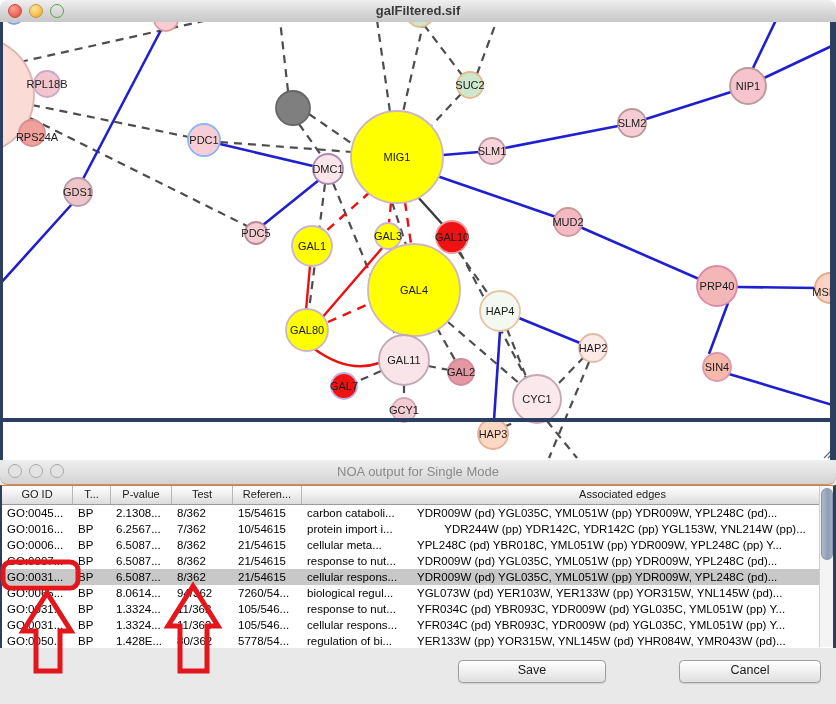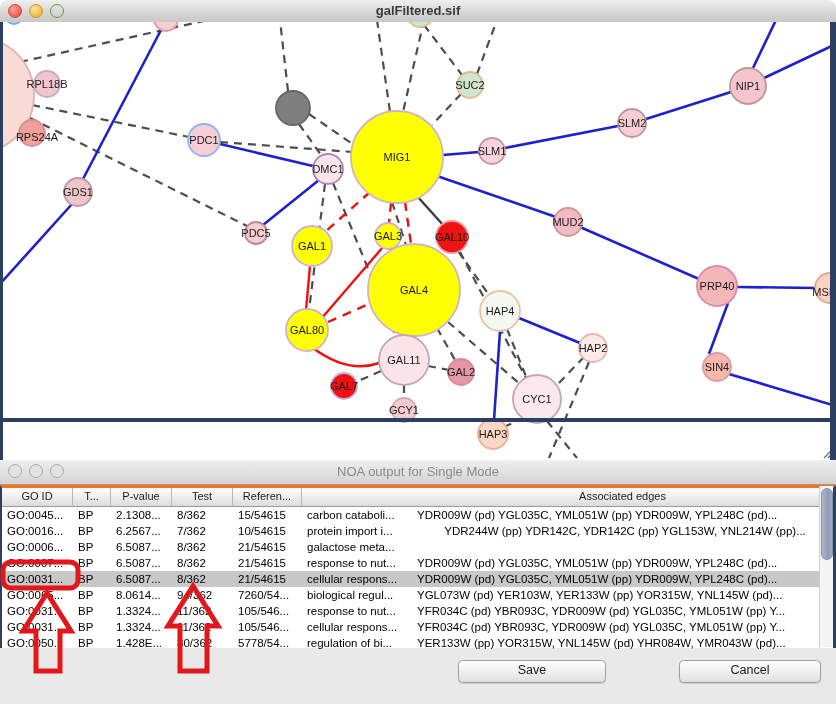--- a/index.html
+++ b/index.html
@@ -36,21 +36,21 @@
   .node-label{font-family:"Liberation Sans",sans-serif;font-size:11px;fill:#1a1a1a;
     text-anchor:middle;pointer-events:none;}
 
   
   #noa-window{position:absolute;left:0;top:460px;width:836px;height:244px;background:#e9e9e9;}
   #noa-titlebar{height:24px;background:linear-gradient(#efefef,#dedede 65%,#d2d2d2);
     border-bottom:1px solid #9c9c9c;position:relative;}
   #noa-titlebar .tl-title{position:absolute;left:0;right:0;top:4px;text-align:center;
     font-size:13px;color:#8a8a8a;font-weight:500;}
   #noa-table{position:absolute;left:0;top:25px;width:836px;height:163px;box-sizing:border-box;
-    border-left:2px solid #2c3f60;border-right:3px solid #2c3f60;border-top:3px solid #f97316;
+    border-left:2px solid #2c3f60;border-right:3px solid #2c3f60;border-top:1px solid #f97316;
     background:#fff;}
   #thead{display:flex;height:18px;background:linear-gradient(#ffffff,#e7e7e7 70%,#dcdcdc);
     border-bottom:1px solid #9b9b9b;}
   .th{box-sizing:border-box;border-right:1px solid #b7b7b7;font-size:11px;color:#1c1c1c;
     text-align:center;line-height:17px;white-space:nowrap;overflow:hidden;}
   .th:last-child{border-right:none;}
   #tbody{position:relative;}
   .tr{display:flex;height:16px;line-height:16px;font-size:11.5px;color:#000;white-space:nowrap;}
   .tr.selected{background:#c8c8c8;}
   .td{box-sizing:border-box;padding-left:5px;overflow:hidden;white-space:nowrap;}
@@ -206,21 +206,21 @@
           <circle cx="493" cy="412" r="15" fill="#fbd8c4" stroke="#e6b197" stroke-width="1.8"></circle>
           <text x="493" y="416" class="node-label">HAP3</text>
         </svg>
       <div class="nv-border" id="nv-border-left"></div>
       <div class="nv-border" id="nv-border-right"></div>
       <div class="nv-border" id="nv-border-bottom"></div>
     </div>
   </div>
 
   <div id="noa-window">
-    <div id="noa-titlebar" class="titlebar" style="border-radius:0;padding-left:46px;">
+    <div id="noa-titlebar" class="titlebar" style="border-radius:8px;padding-left:46px;">
       <div class="lights">
         <div class="light inactive"></div>
         <div class="light inactive"></div>
         <div class="light inactive"></div>
       </div>
       <div class="tl-title">NOA output for Single Mode</div>
     </div>
 
     <div id="noa-table">
       <div id="thead">
@@ -250,21 +250,22 @@
             <div class="td" style="width: 69px; flex: 0 0 69px;">10/54615</div>
             <div class="td" style="width: 110px; flex: 0 0 110px;">protein import i...</div>
             <div class="td" style="flex: 1 1 0%; text-align: center;">YDR244W (pp) YDR142C, YDR142C (pp) YGL153W, YNL214W (pp)...</div>
           </div>
           <div class="tr">
             <div class="td" style="width: 71px; flex: 0 0 71px;">GO:0006...</div>
             <div class="td" style="width: 38px; flex: 0 0 38px;">BP</div>
             <div class="td" style="width: 61px; flex: 0 0 61px;">6.5087...</div>
             <div class="td" style="width: 61px; flex: 0 0 61px;">8/362</div>
             <div class="td" style="width: 69px; flex: 0 0 69px;">21/54615</div>
-            <div class="td" style="width: 110px; flex: 0 0 110px;">galactose meta...</div>
+            <div class="td" style="width: 110px; flex: 0 0 110px;">cellular meta...</div>
+            <div class="td" style="flex: 1 1 0%;">YPL248C (pd) YBR018C, YML051W (pp) YDR009W, YPL248C (pp) Y...</div>
           </div>
           <div class="tr">
             <div class="td" style="width: 71px; flex: 0 0 71px;">GO:0007...</div>
             <div class="td" style="width: 38px; flex: 0 0 38px;">BP</div>
             <div class="td" style="width: 61px; flex: 0 0 61px;">6.5087...</div>
             <div class="td" style="width: 61px; flex: 0 0 61px;">8/362</div>
             <div class="td" style="width: 69px; flex: 0 0 69px;">21/54615</div>
             <div class="td" style="width: 110px; flex: 0 0 110px;">response to nut...</div>
             <div class="td" style="flex: 1 1 0%;">YDR009W (pd) YGL035C, YML051W (pp) YDR009W, YPL248C (pd)...</div>
           </div>

